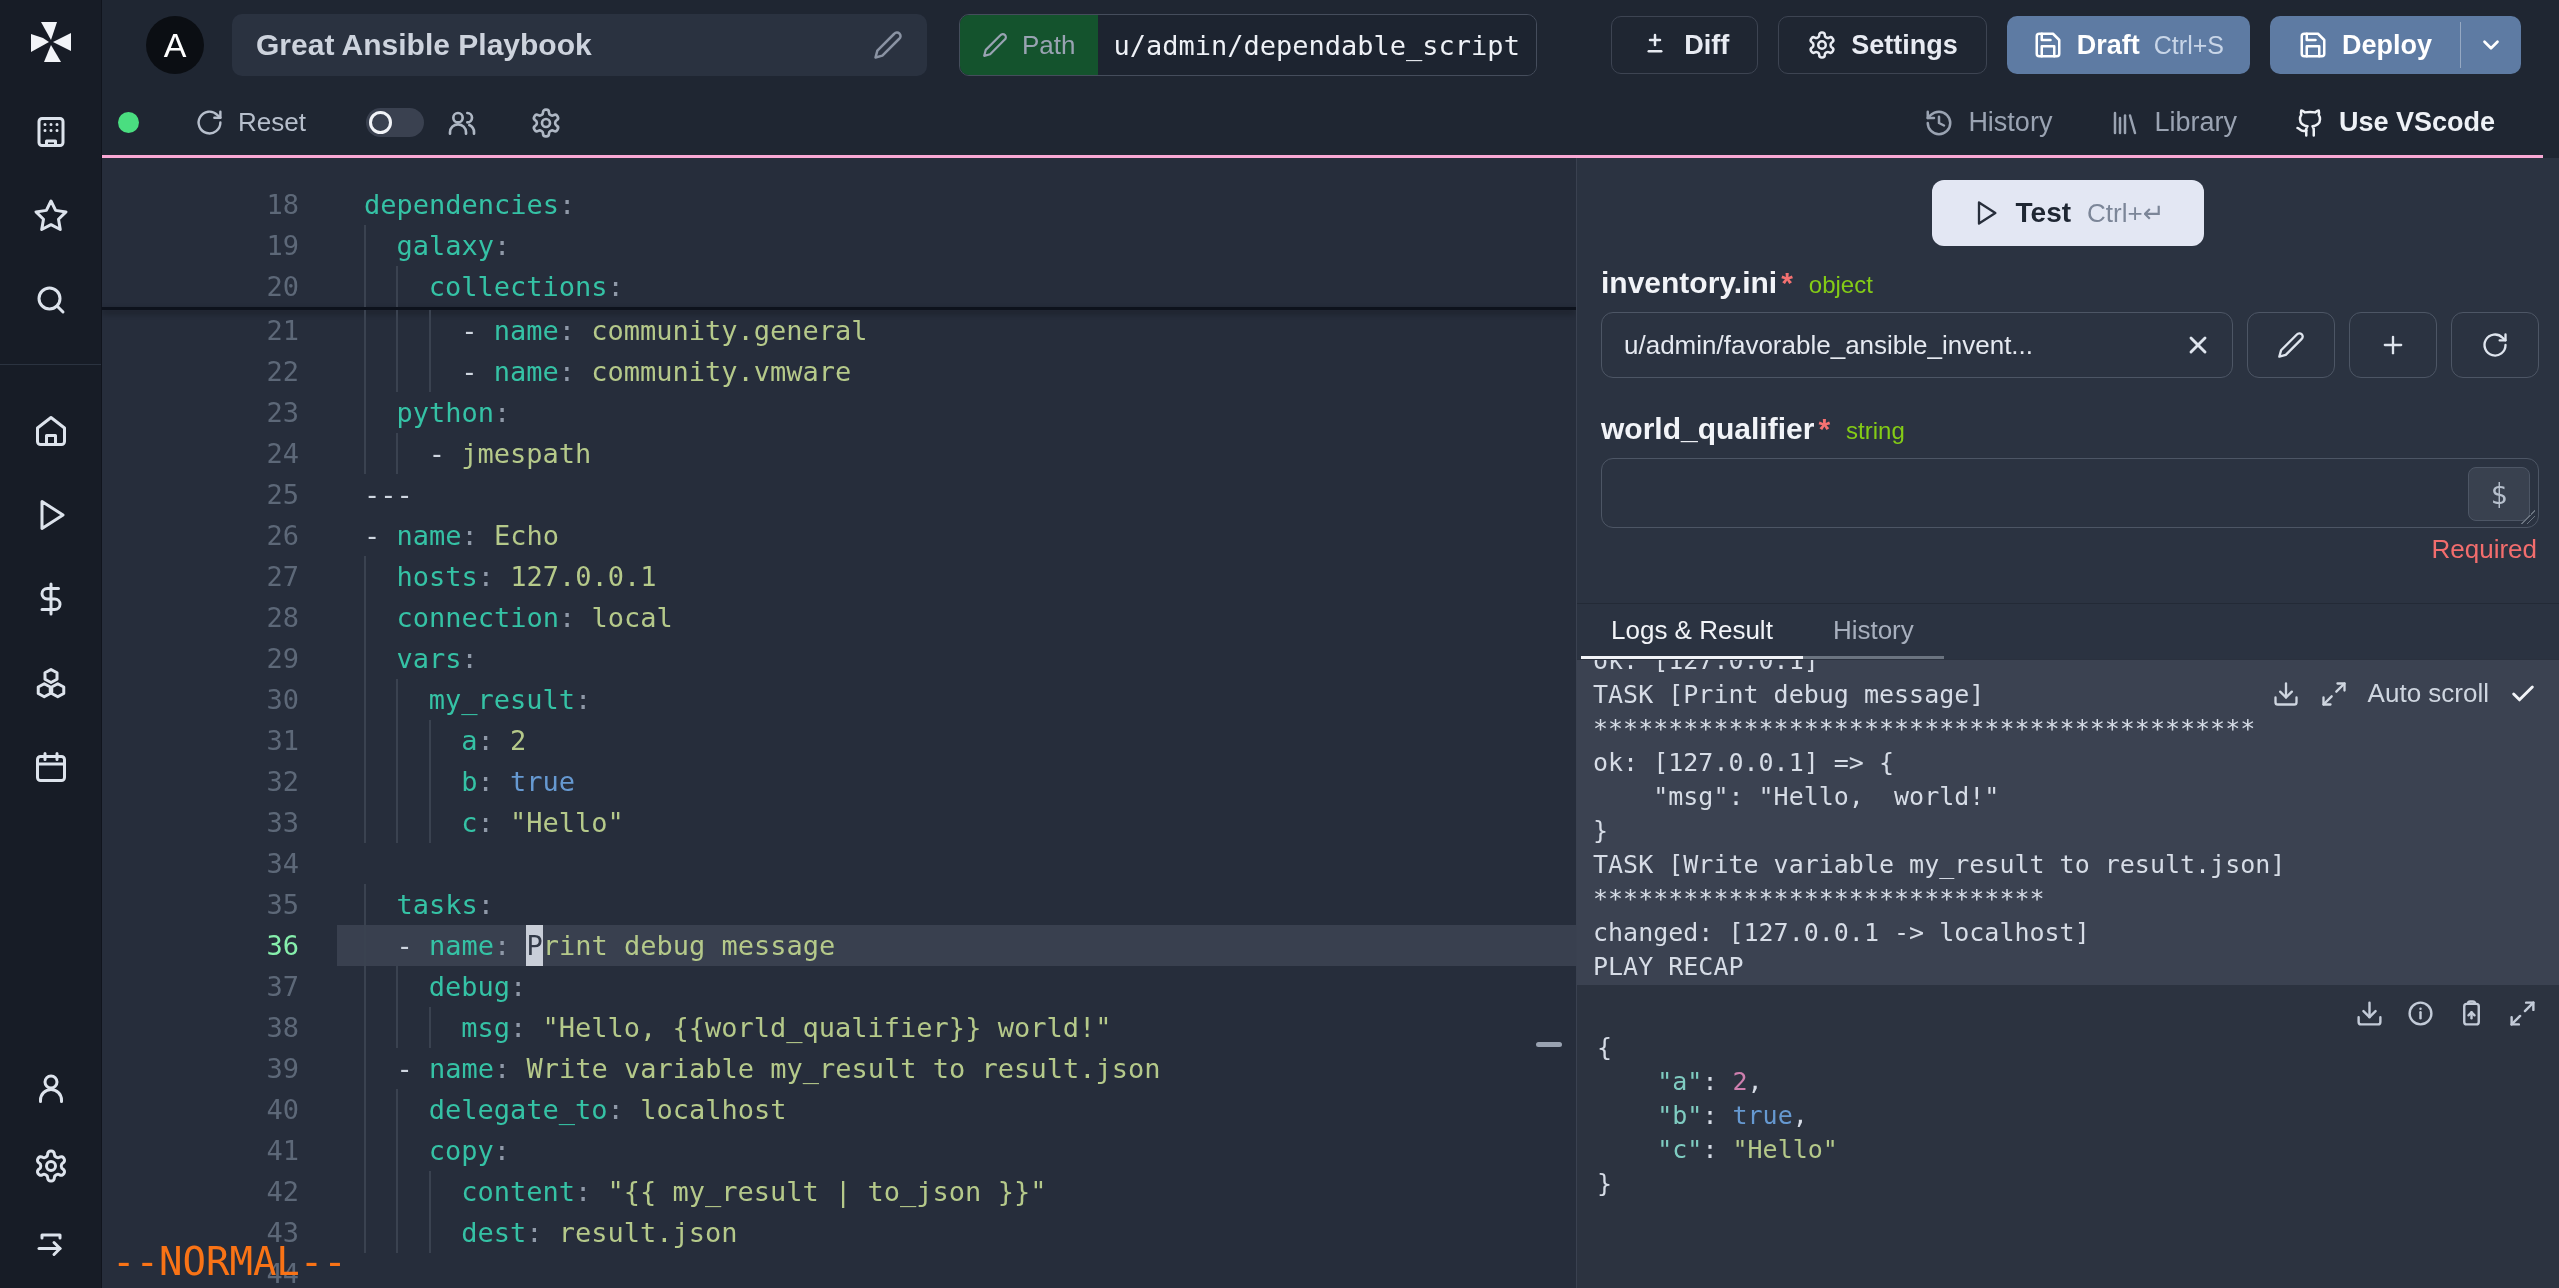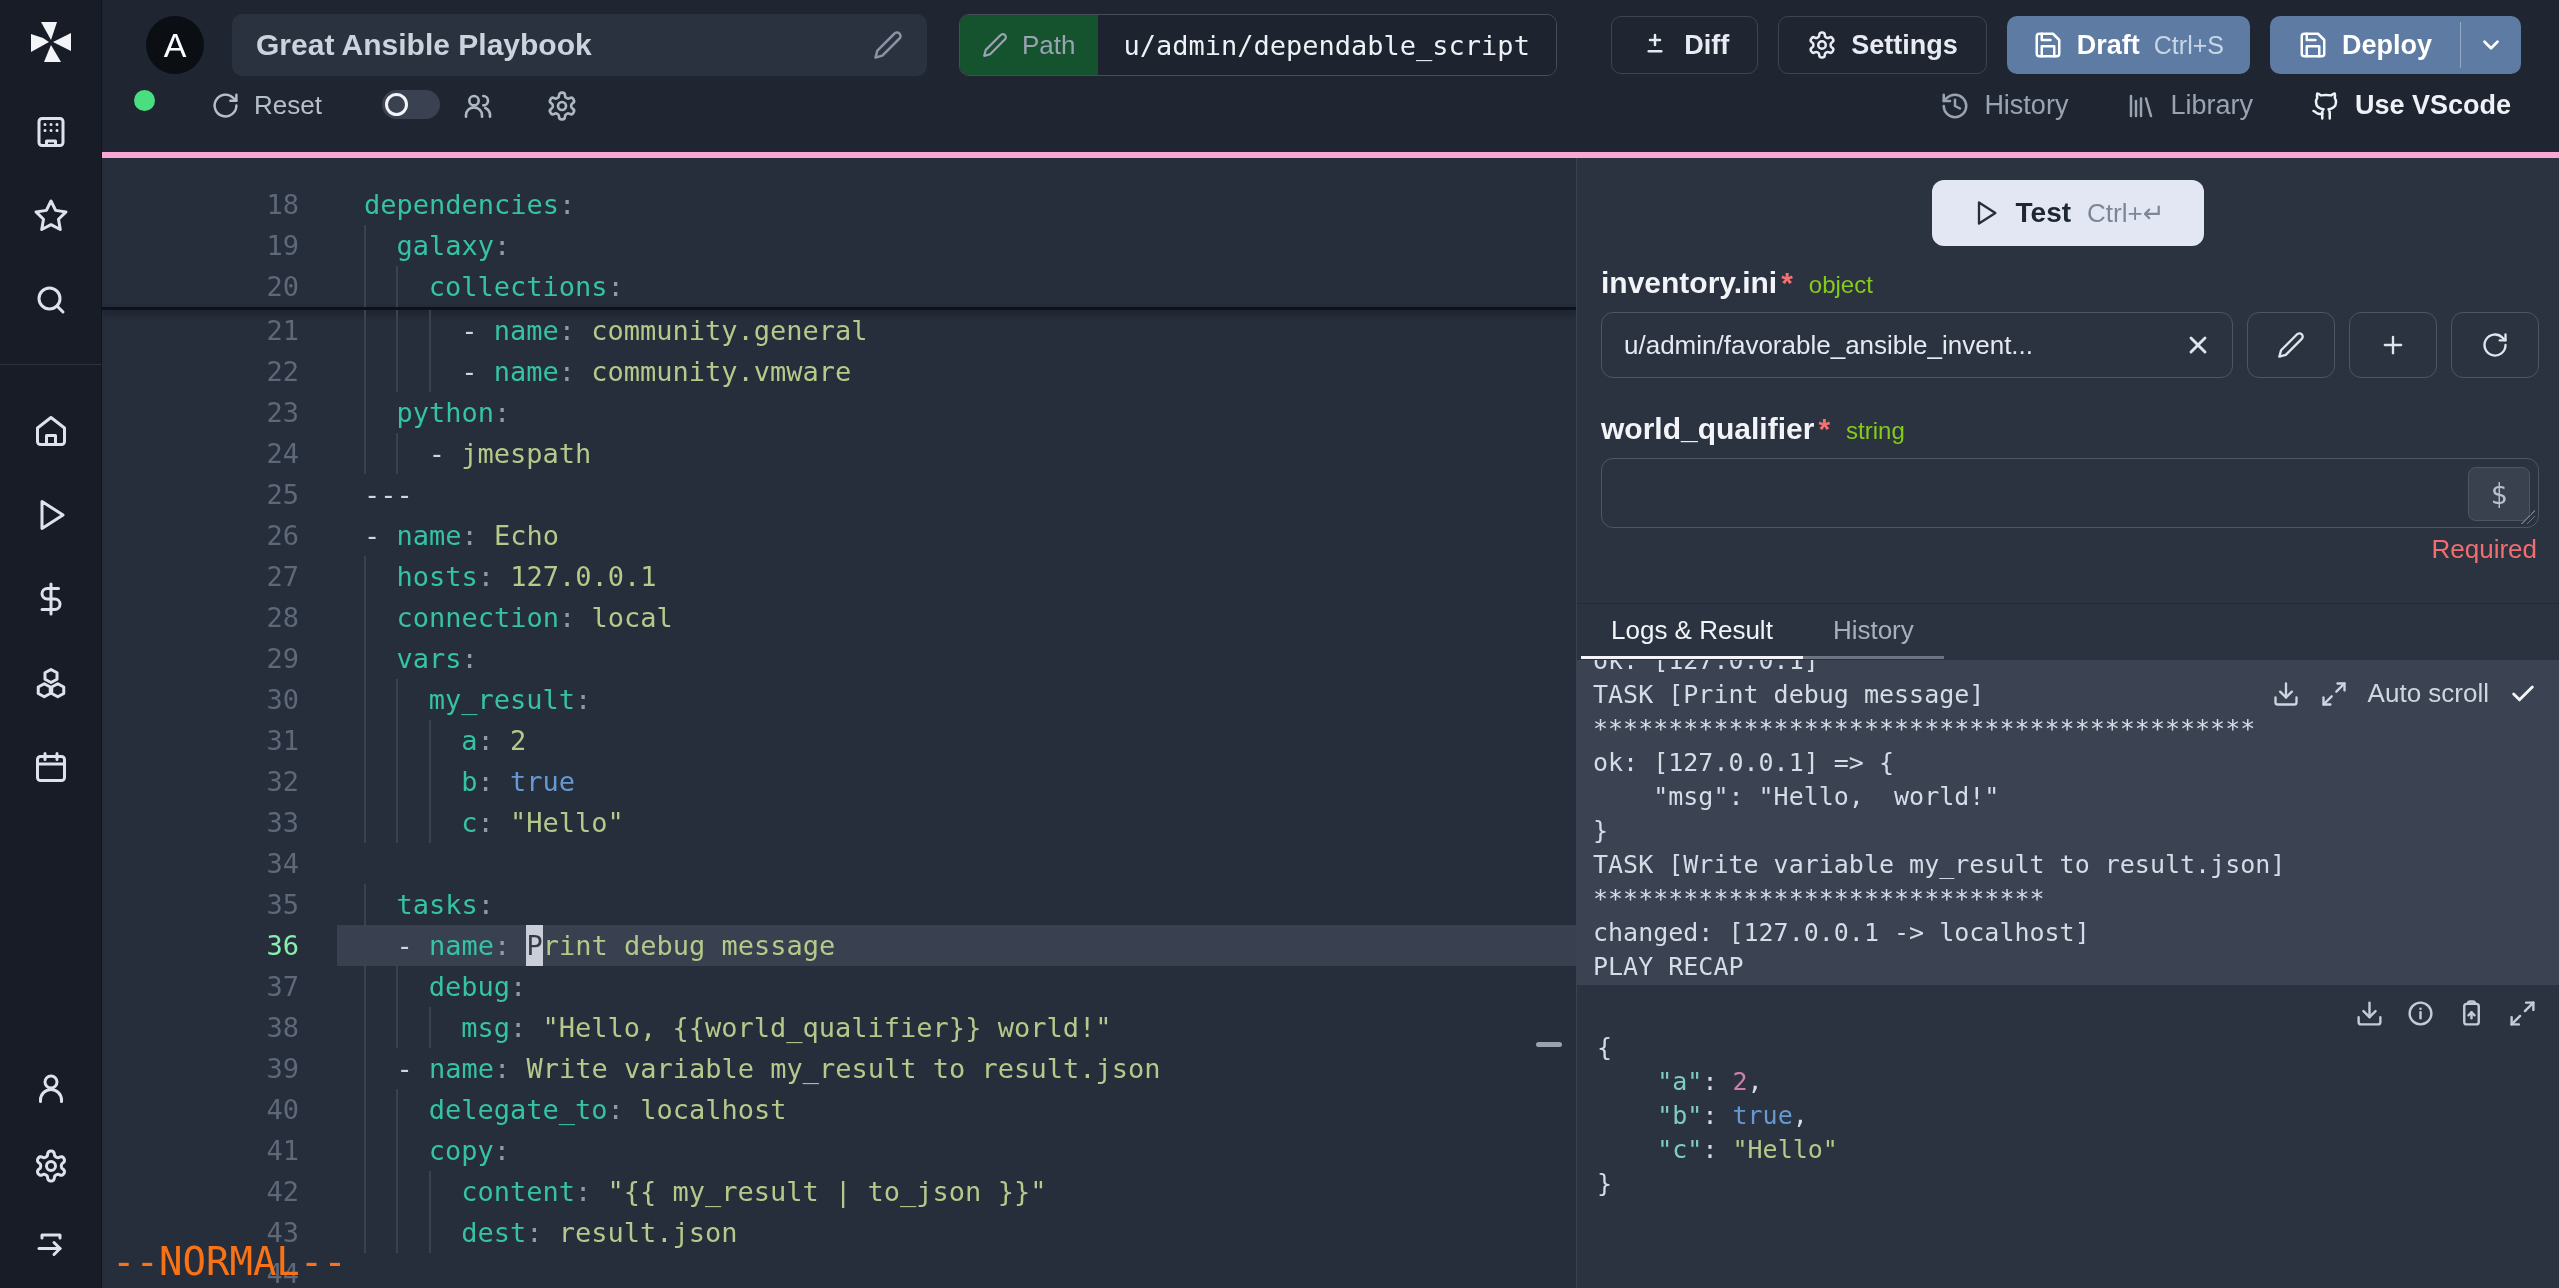--- a/index.html
+++ b/index.html
@@ -28,40 +28,40 @@
     color:#fff; font-size:34px; font-weight:400; flex:none; }
   .title-field { position:relative; margin-left:28px; width:695px; height:62px;
     background:#2a3240; border-radius:10px; display:flex; align-items:center; }
   .title-field .txt { margin-left:24px; font-size:30px; font-weight:700; color:#cdd3dd; }
   .title-field .pen { position:absolute; right:24px; top:16px; width:30px; height:30px; color:#8a93a3; }
   .path-field { margin-left:32px; height:62px; border:1px solid #454d5c; border-radius:10px;
     display:flex; align-items:stretch; overflow:hidden; }
   .path-left { background:#14532d; display:flex; align-items:center; gap:14px; padding:0 22px; }
   .path-left svg { width:26px; height:26px; color:#99a3b2; }
   .path-left .lbl { font-size:26px; color:#99a3b2; }
-  .path-right { background:#1d2430; display:flex; align-items:center; padding:0 26px;
+  .path-right { background:#1d2430; display:flex; align-items:center; padding:0 16px;
     font-family:"DejaVu Sans Mono", monospace; font-size:27px; color:#eef1f6; }
   .tb-btns { margin-left:auto; display:flex; align-items:center; margin-right:38px; gap:20px; }
   .btn { height:58px; border-radius:10px; display:flex; align-items:center; justify-content:center;
     gap:14px; font-size:27px; font-weight:600; cursor:pointer; }
   .btn svg { width:30px; height:30px; }
   .btn.ghost { border:1px solid #3d4452; color:#e8ebf2; background:transparent; padding:0 28px; }
   .btn.solid { background:#5e7ba3; color:#ffffff; font-weight:700; padding:0 26px; }
   .btn .shortcut { font-weight:400; color:#c9d6e8; font-size:25px; }
   .deploy-wrap { display:flex; align-items:stretch; background:#5e7ba3; border-radius:10px; overflow:hidden; height:58px; }
   .deploy-main { display:flex; align-items:center; gap:14px; padding:0 28px; color:#fff;
     font-size:27px; font-weight:700; cursor:pointer; }
   .deploy-main svg { width:30px; height:30px; }
   .deploy-sep { width:1px; background:rgba(255,255,255,.35); margin:6px 0; }
   .deploy-caret { width:60px; display:flex; align-items:center; justify-content:center; color:#fff; cursor:pointer; }
   .deploy-caret svg { width:26px; height:26px; }
 
   
-  .toolbar { position:absolute; left:102px; top:90px; width:2457px; height:68px;
-    background:#1f2632; border-bottom:6px solid #f9a8d4; display:flex; align-items:flex-start; }
+  .toolbar { position:absolute; left:86px; top:90px; width:2457px; height:68px;
+    background:#1f2632; border-bottom:3px solid #f9a8d4; display:flex; align-items:center; }
   .dot { width:21px; height:21px; border-radius:50%; background:#4ade80; margin-left:32px; flex:none; }
   .reset { display:flex; align-items:center; gap:14px; margin-left:56px; color:#b7bfcc; cursor:pointer; }
   .reset svg { width:29px; height:29px; }
   .reset .lbl { font-size:26px; }
   .toggle { margin-left:60px; width:58px; height:29px; border-radius:15px; background:#3a4150; position:relative; cursor:pointer; }
   .toggle .knob { position:absolute; left:3px; top:3px; width:23px; height:23px; border-radius:50%;
     border:3px solid #f2f4f8; }
   .ic-btn { width:32px; height:32px; color:#aeb7c4; cursor:pointer; }
   .ic-btn svg { width:32px; height:32px; }
   .users-ic { margin-left:22px; }

